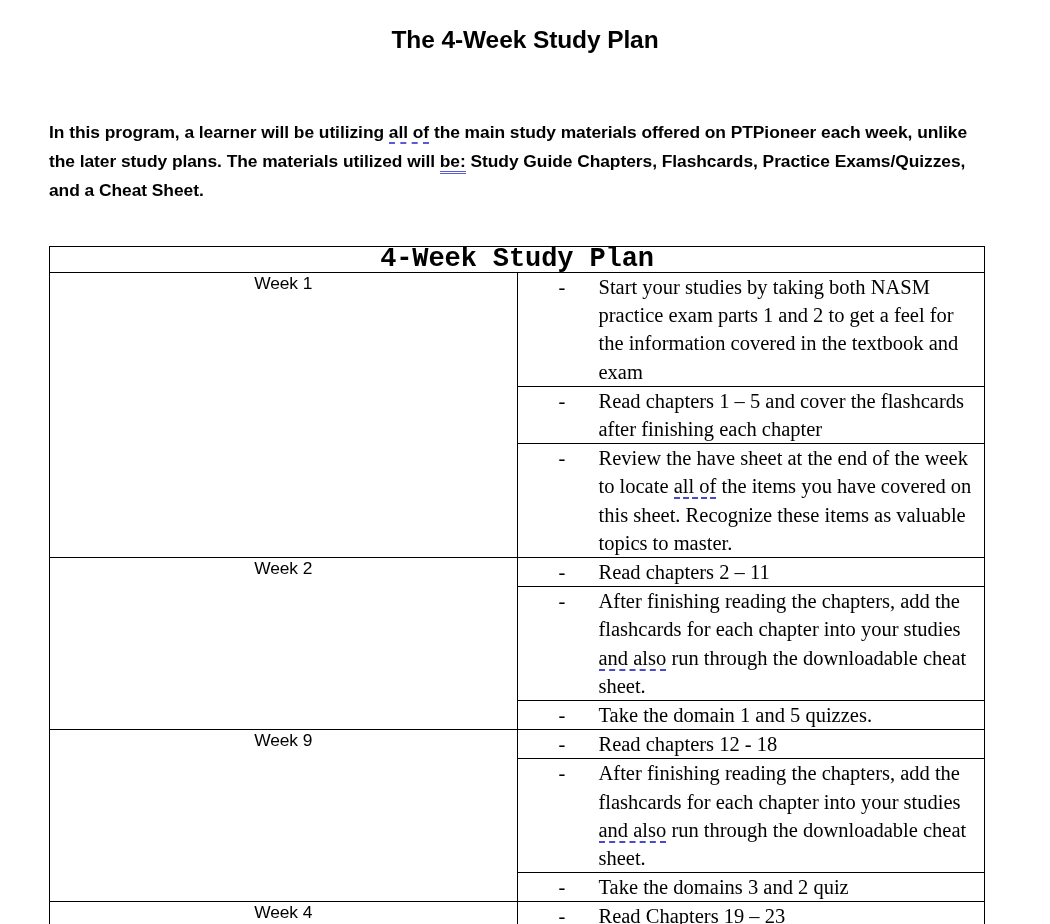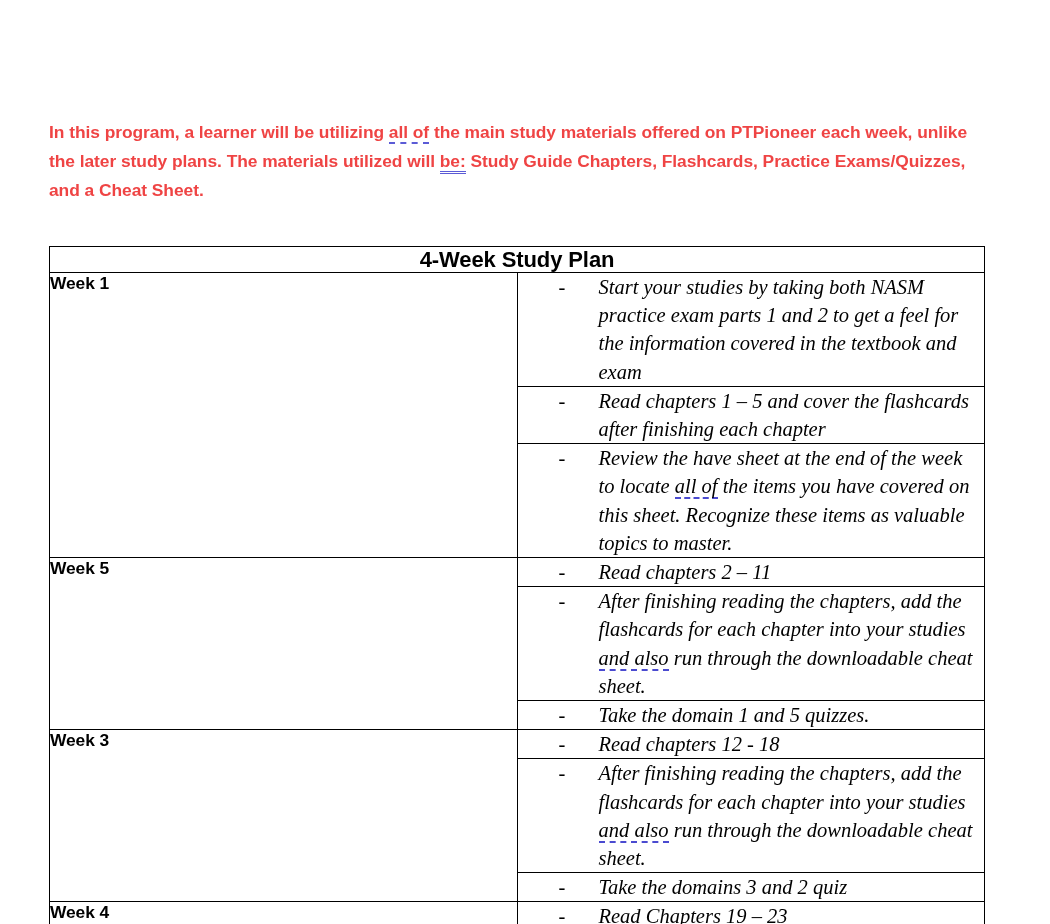--- a/index.html
+++ b/index.html
@@ -38,21 +38,21 @@
   
   .intro {
     position: absolute;
     left: 49px;
     top: 101px;
     width: 942px;
     font-family: "Liberation Sans", sans-serif;
     font-weight: bold;
     font-size: 17.4px;
     line-height: 29px;
-    color: #ef4444;
+    color: #000000;
     text-align: left;
     letter-spacing: -0.05px;
   }
 
   
   .u-dashed {
     border-bottom: 2.5px dashed #5b5bd6;
     padding-bottom: 0px;
   }
   .u-double {
@@ -72,32 +72,33 @@
     border-collapse: collapse;
     table-layout: fixed;
   }
   .plan-table td, .plan-table th {
     border: 1.6px solid #000000;
     vertical-align: top;
     padding: 0;
   }
   .table-header {
     text-align: center;
-    font-family: Liberation Sans, sans-serif;
+    font-family: Liberation Mono, monospace;
     font-weight: bold;
-    font-size: 22px;
+    font-size: 27px;
     padding: 4px 0 6px 0;
     line-height: 25px;
     letter-spacing: -0.1px;
   }
   .week-cell {
     width: 128px;
+    text-align: center;
     vertical-align: middle;
     font-family: "Liberation Sans", sans-serif;
-    font-weight: bold;
+    font-weight: normal;
     font-size: 17.4px;
     letter-spacing: -0.1px;
   }
   .item-cell {
     font-family: "Liberation Serif", serif;
     font-size: 20.5px;
     line-height: 28.2px;
     padding: 2px 10px 3px 0;
   }
   .item-row {
@@ -112,28 +113,28 @@
     font-family: "Liberation Serif", serif;
     font-size: 20.5px;
     line-height: 28.2px;
   }
   .item-text {
     flex: 1 1 auto;
     font-family: "Liberation Serif", serif;
     font-size: 20.5px;
     line-height: 28.2px;
     padding-right: 4px;
-    font-style: italic;
   }
 </style>
 </head>
 <body>
 
 <div class="page">
 
+  <div class="doc-title">The 4-Week Study Plan</div>
 
   <p class="intro">
     <span>In this program, a learner will be utilizing </span><span class="u-dashed">all of</span><span> the main study materials offered on PTPioneer each week, unlike the later study plans. The materials utilized will </span><span class="u-double">be:</span><span> Study Guide Chapters, Flashcards, Practice Exams/Quizzes, and a Cheat Sheet.</span>
   </p>
 
   <table class="plan-table">
     <tbody>
       <tr>
         <td class="table-header" colspan="2">4-Week Study Plan</td>
       </tr>
@@ -158,21 +159,21 @@
       <tr>
         <td class="item-cell">
           <div class="item-row">
             <span class="dash">-</span>
             <span class="item-text"><span>Review the have sheet at the end of the week to locate </span><span class="u-dashed-serif">all of</span><span> the items you have covered on this sheet. Recognize these items as valuable topics to master.</span></span>
           </div>
         </td>
       </tr>
 
       <tr>
-        <td class="week-cell" rowspan="3">Week 5</td>
+        <td class="week-cell" rowspan="3">Week 2</td>
         <td class="item-cell">
           <div class="item-row">
             <span class="dash">-</span>
             <span class="item-text"><span>Read chapters 2 – 11</span></span>
           </div>
         </td>
       </tr>
       <tr>
         <td class="item-cell">
           <div class="item-row">
@@ -184,21 +185,21 @@
       <tr>
         <td class="item-cell">
           <div class="item-row">
             <span class="dash">-</span>
             <span class="item-text"><span>Take the domain 1 and 5 quizzes.</span></span>
           </div>
         </td>
       </tr>
 
       <tr>
-        <td class="week-cell" rowspan="3">Week 3</td>
+        <td class="week-cell" rowspan="3">Week 9</td>
         <td class="item-cell">
           <div class="item-row">
             <span class="dash">-</span>
             <span class="item-text"><span>Read chapters 12 - 18</span></span>
           </div>
         </td>
       </tr>
       <tr>
         <td class="item-cell">
           <div class="item-row">

